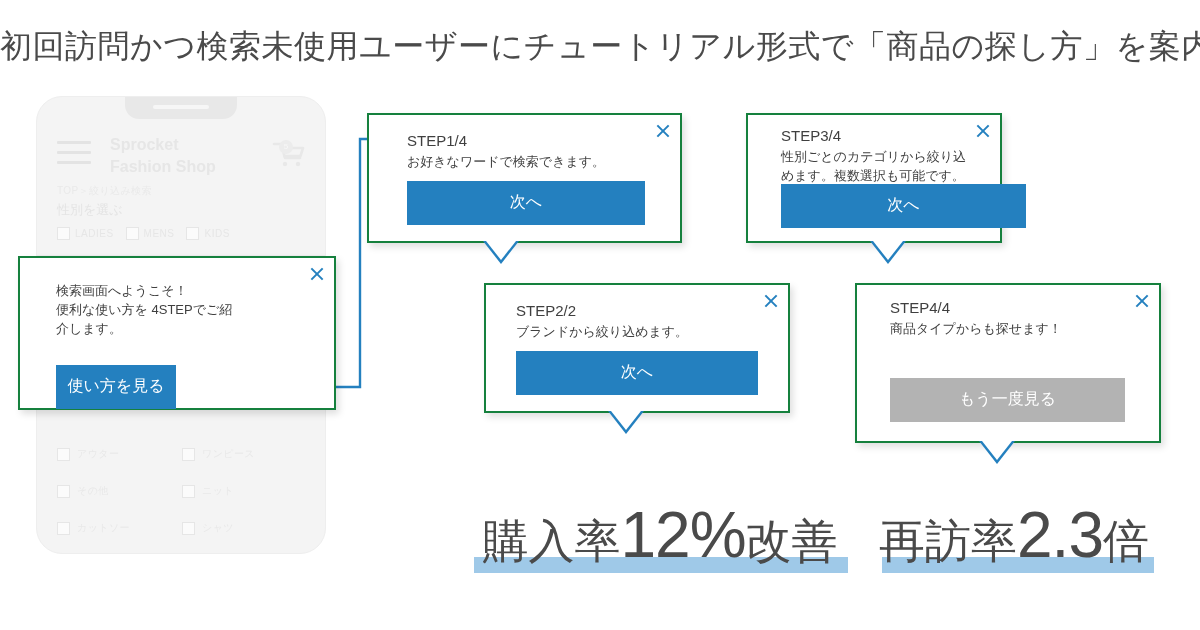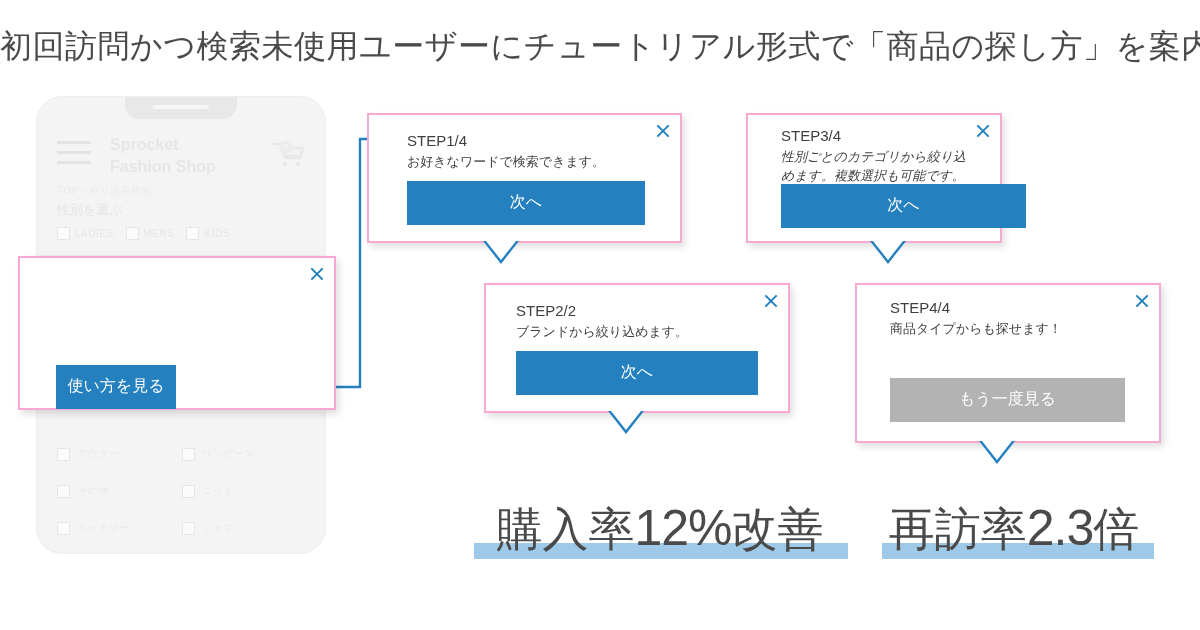--- a/index.html
+++ b/index.html
@@ -173,21 +173,21 @@
     gap: 7px;
     font-size: 10px;
     color: #e8e8e8;
     letter-spacing: .4px;
   }
 
   
   .callout {
     position: absolute;
     background: #ffffff;
-    border: 2px solid #f9a8d4;
+    border: 2px solid #15803d;
     box-sizing: border-box;
     box-shadow: 3px 4px 7px rgba(0,0,0,0.13);
   }
   .callout .close-icon {
     position: absolute;
     top: 7px;
     right: 9px;
     width: 17px;
     height: 17px;
     cursor: pointer;
@@ -264,21 +264,21 @@
   #step1-dialog .tail-down { left: 114px; bottom: -23px; }
 
   #step2-dialog { left: 484px; top: 283px; width: 306px; height: 130px; }
   #step2-dialog .c-title { position: absolute; left: 30px; top: 15px; }
   #step2-dialog .c-body  { position: absolute; left: 30px; top: 38px; }
   #step2-dialog .btn     { position: absolute; left: 30px; bottom: 16px; width: 242px; }
   #step2-dialog .tail-down { left: 122px; bottom: -23px; }
 
   #step3-dialog { left: 746px; top: 113px; width: 256px; height: 130px; }
   #step3-dialog .c-title { position: absolute; left: 33px; top: 10px; }
-  #step3-dialog .c-body  { position: absolute; left: 33px; top: 33px; width: 250px; font-style: italic; }
+  #step3-dialog .c-body  { position: absolute; left: 33px; top: 33px; width: 250px; }
   #step3-dialog .btn     { position: absolute; left: 33px; bottom: 13px; width: 245px; }
   #step3-dialog .tail-down { left: 122px; bottom: -23px; }
 
   #step4-dialog { left: 855px; top: 283px; width: 306px; height: 160px; padding-left: 11px; }
   #step4-dialog .c-title { position: absolute; left: 33px; top: 12px; }
   #step4-dialog .c-body  { position: absolute; left: 33px; top: 35px; }
   #step4-dialog .btn     { position: absolute; left: 33px; width: 235px; }
   #step4-dialog .btn.primary-pos { top: 66px; }
   #step4-dialog .btn.grey-pos    { top: 93px; }
   #step4-dialog .tail-down { left: 122px; bottom: -23px; }
@@ -292,21 +292,21 @@
     text-align: center;
   }
   .kpi .kpi-text {
     font-size: 46px;
     color: #4a4a4a;
     white-space: nowrap;
     line-height: 1;
     position: relative;
     z-index: 2;
   }
-  .kpi .kpi-text .num { font-size: 50px; letter-spacing: -1px; }
+  .kpi .kpi-text .num { font-size: 64px; letter-spacing: -1px; }
   .kpi .kpi-bar {
     position: relative;
     height: 16px;
     background: #9fc9e8;
     margin-top: -10px;
     z-index: 1;
   }
   #kpi-purchase { left: 470px; top: 503px; width: 380px; }
   #kpi-purchase .kpi-bar { width: 374px; margin-left: 4px; }
   #kpi-revisit  { left: 874px; top: 503px; width: 280px; }
@@ -391,20 +391,25 @@
   </div>
 </div>
 
 <svg class="connector">
   <path d="M310 387 H360 V139 H392" fill="none" stroke="#2480bf" stroke-width="2.4"></path>
   <path d="M392 132 L406 139 L392 146 Z" fill="#2480bf"></path>
 </svg>
 
 <div class="callout" id="welcome-dialog">
   <div class="close-icon"></div>
+  <div class="c-body">
+    <div>検索画面へようこそ！</div>
+    <div>便利な使い方を 4STEPでご紹</div>
+    <div>介します。</div>
+  </div>
   <div class="btn-row">
     <button class="btn btn-primary">使い方を見る</button>
   </div>
 </div>
 
 <div class="callout" id="step1-dialog">
   <div class="close-icon"></div>
   <div class="c-title">STEP1/4</div>
   <div class="c-body">お好きなワードで検索できます。</div>
   <button class="btn btn-primary">次へ</button>

